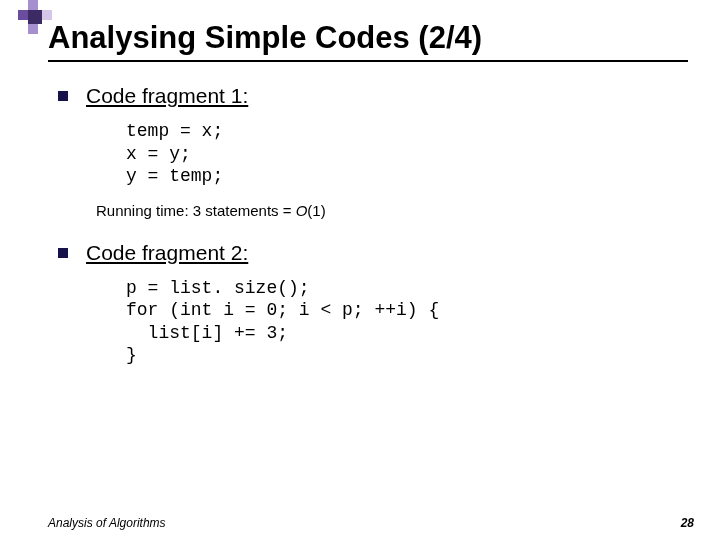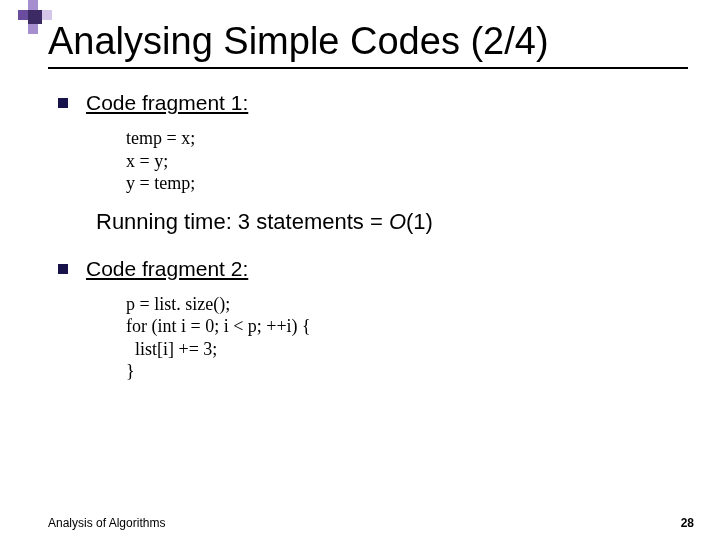--- a/index.html
+++ b/index.html
@@ -27,22 +27,22 @@
   .purple4 { background: #d3c6e8; }
   .blank { background: transparent; }
   .slide {
     position: absolute;
     top: 20px;
     left: 48px;
     right: 26px;
     bottom: 20px;
   }
   .title {
-    font-size: 38px;
-    font-weight: normal;
+    font-size: 31px;
+    font-weight: bold;
     color: #000;
     margin-bottom: 4px;
   }
   .underline {
     height: 2px;
     background: #000;
     width: 640px;
     margin-bottom: 22px;
   }
   .bullet-item {
@@ -58,45 +58,46 @@
     margin-left: 10px;
     margin-right: 18px;
     flex-shrink: 0;
   }
   .bullet-text {
     font-size: 21px;
     color: #000;
     text-decoration: underline;
   }
   .code-block {
-    font-family: Liberation Serif, serif;
+    font-family: Liberation Mono, monospace;
     font-size: 18px;
     line-height: 1.25;
     margin-left: 78px;
     margin-bottom: 14px;
     white-space: pre;
     color: #000;
   }
   .running {
-    font-size: 22px;
+    font-size: 15px;
     margin-left: 48px;
     margin-bottom: 22px;
     color: #000;
   }
   .running .italic { font-style: italic; }
   .footer {
     position: absolute;
     bottom: 10px;
     left: 48px;
     right: 26px;
     display: flex;
     justify-content: space-between;
     align-items: flex-end;
     font-size: 12px;
     color: #000;
+    font-style: italic;
   }
   .pagenum { font-weight: bold; }
 </style>
 </head>
 <body>
 
 <div class="decor">
   <div class="decor-row">
     <div class="sq blank"></div>
       <div class="sq purple3"></div>

